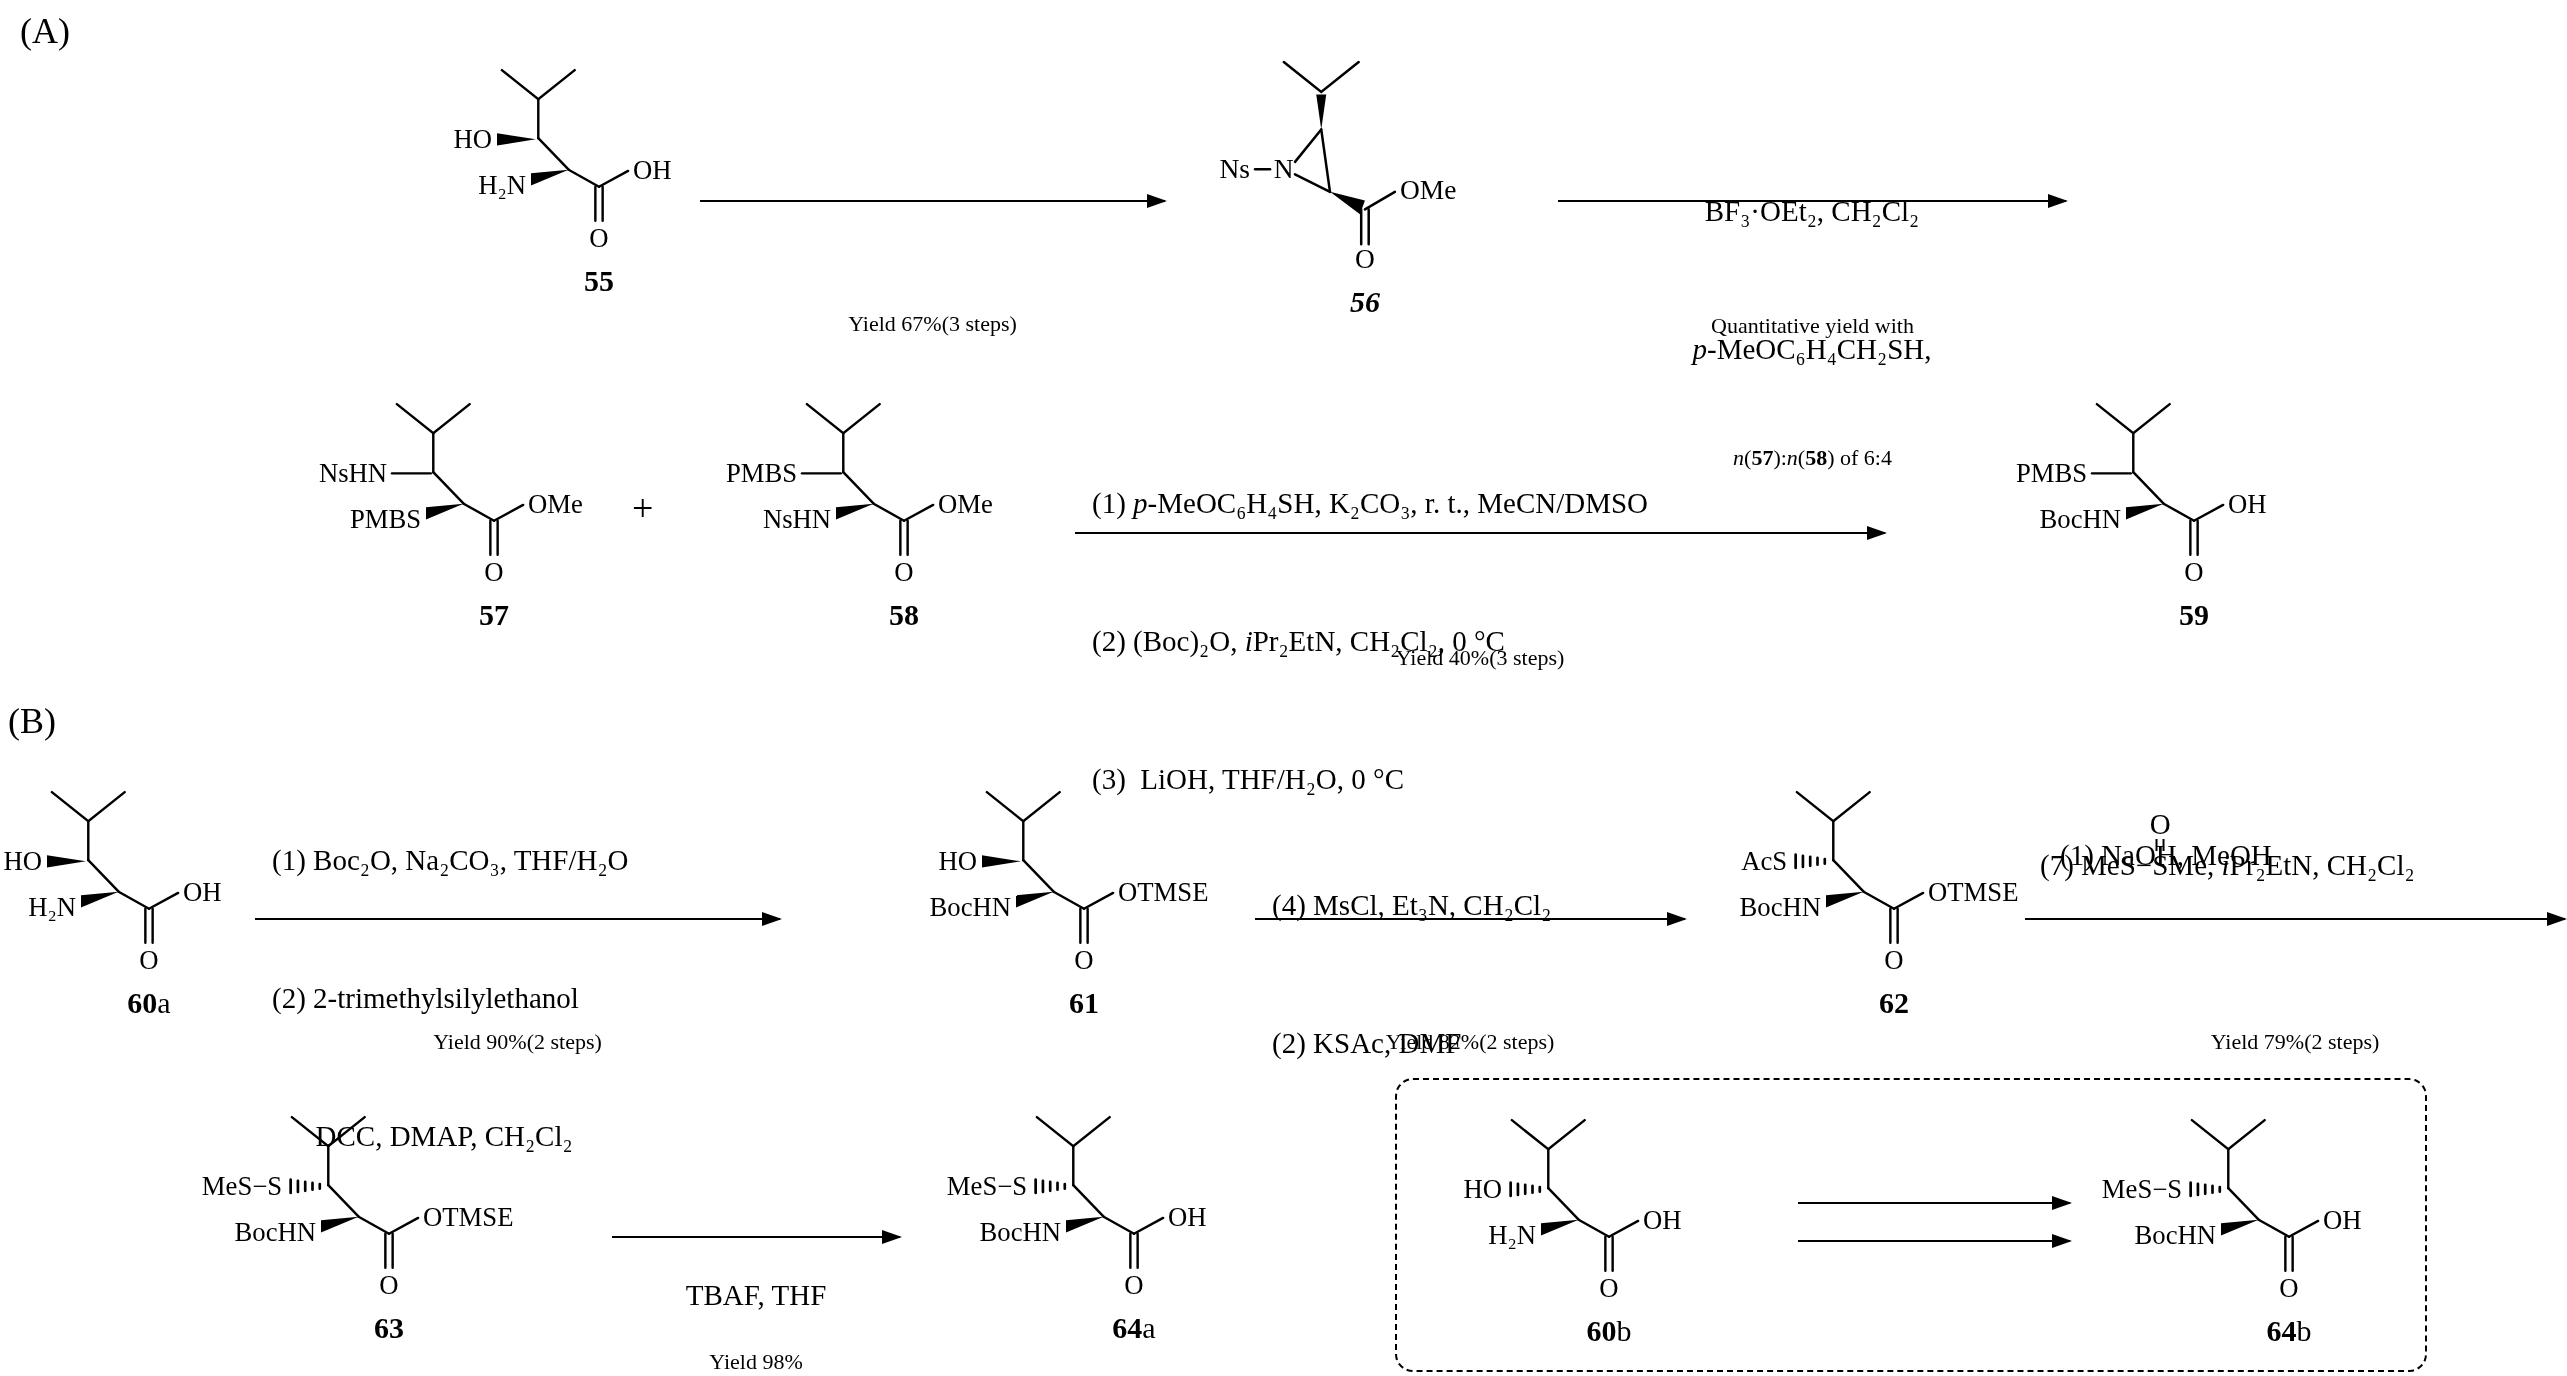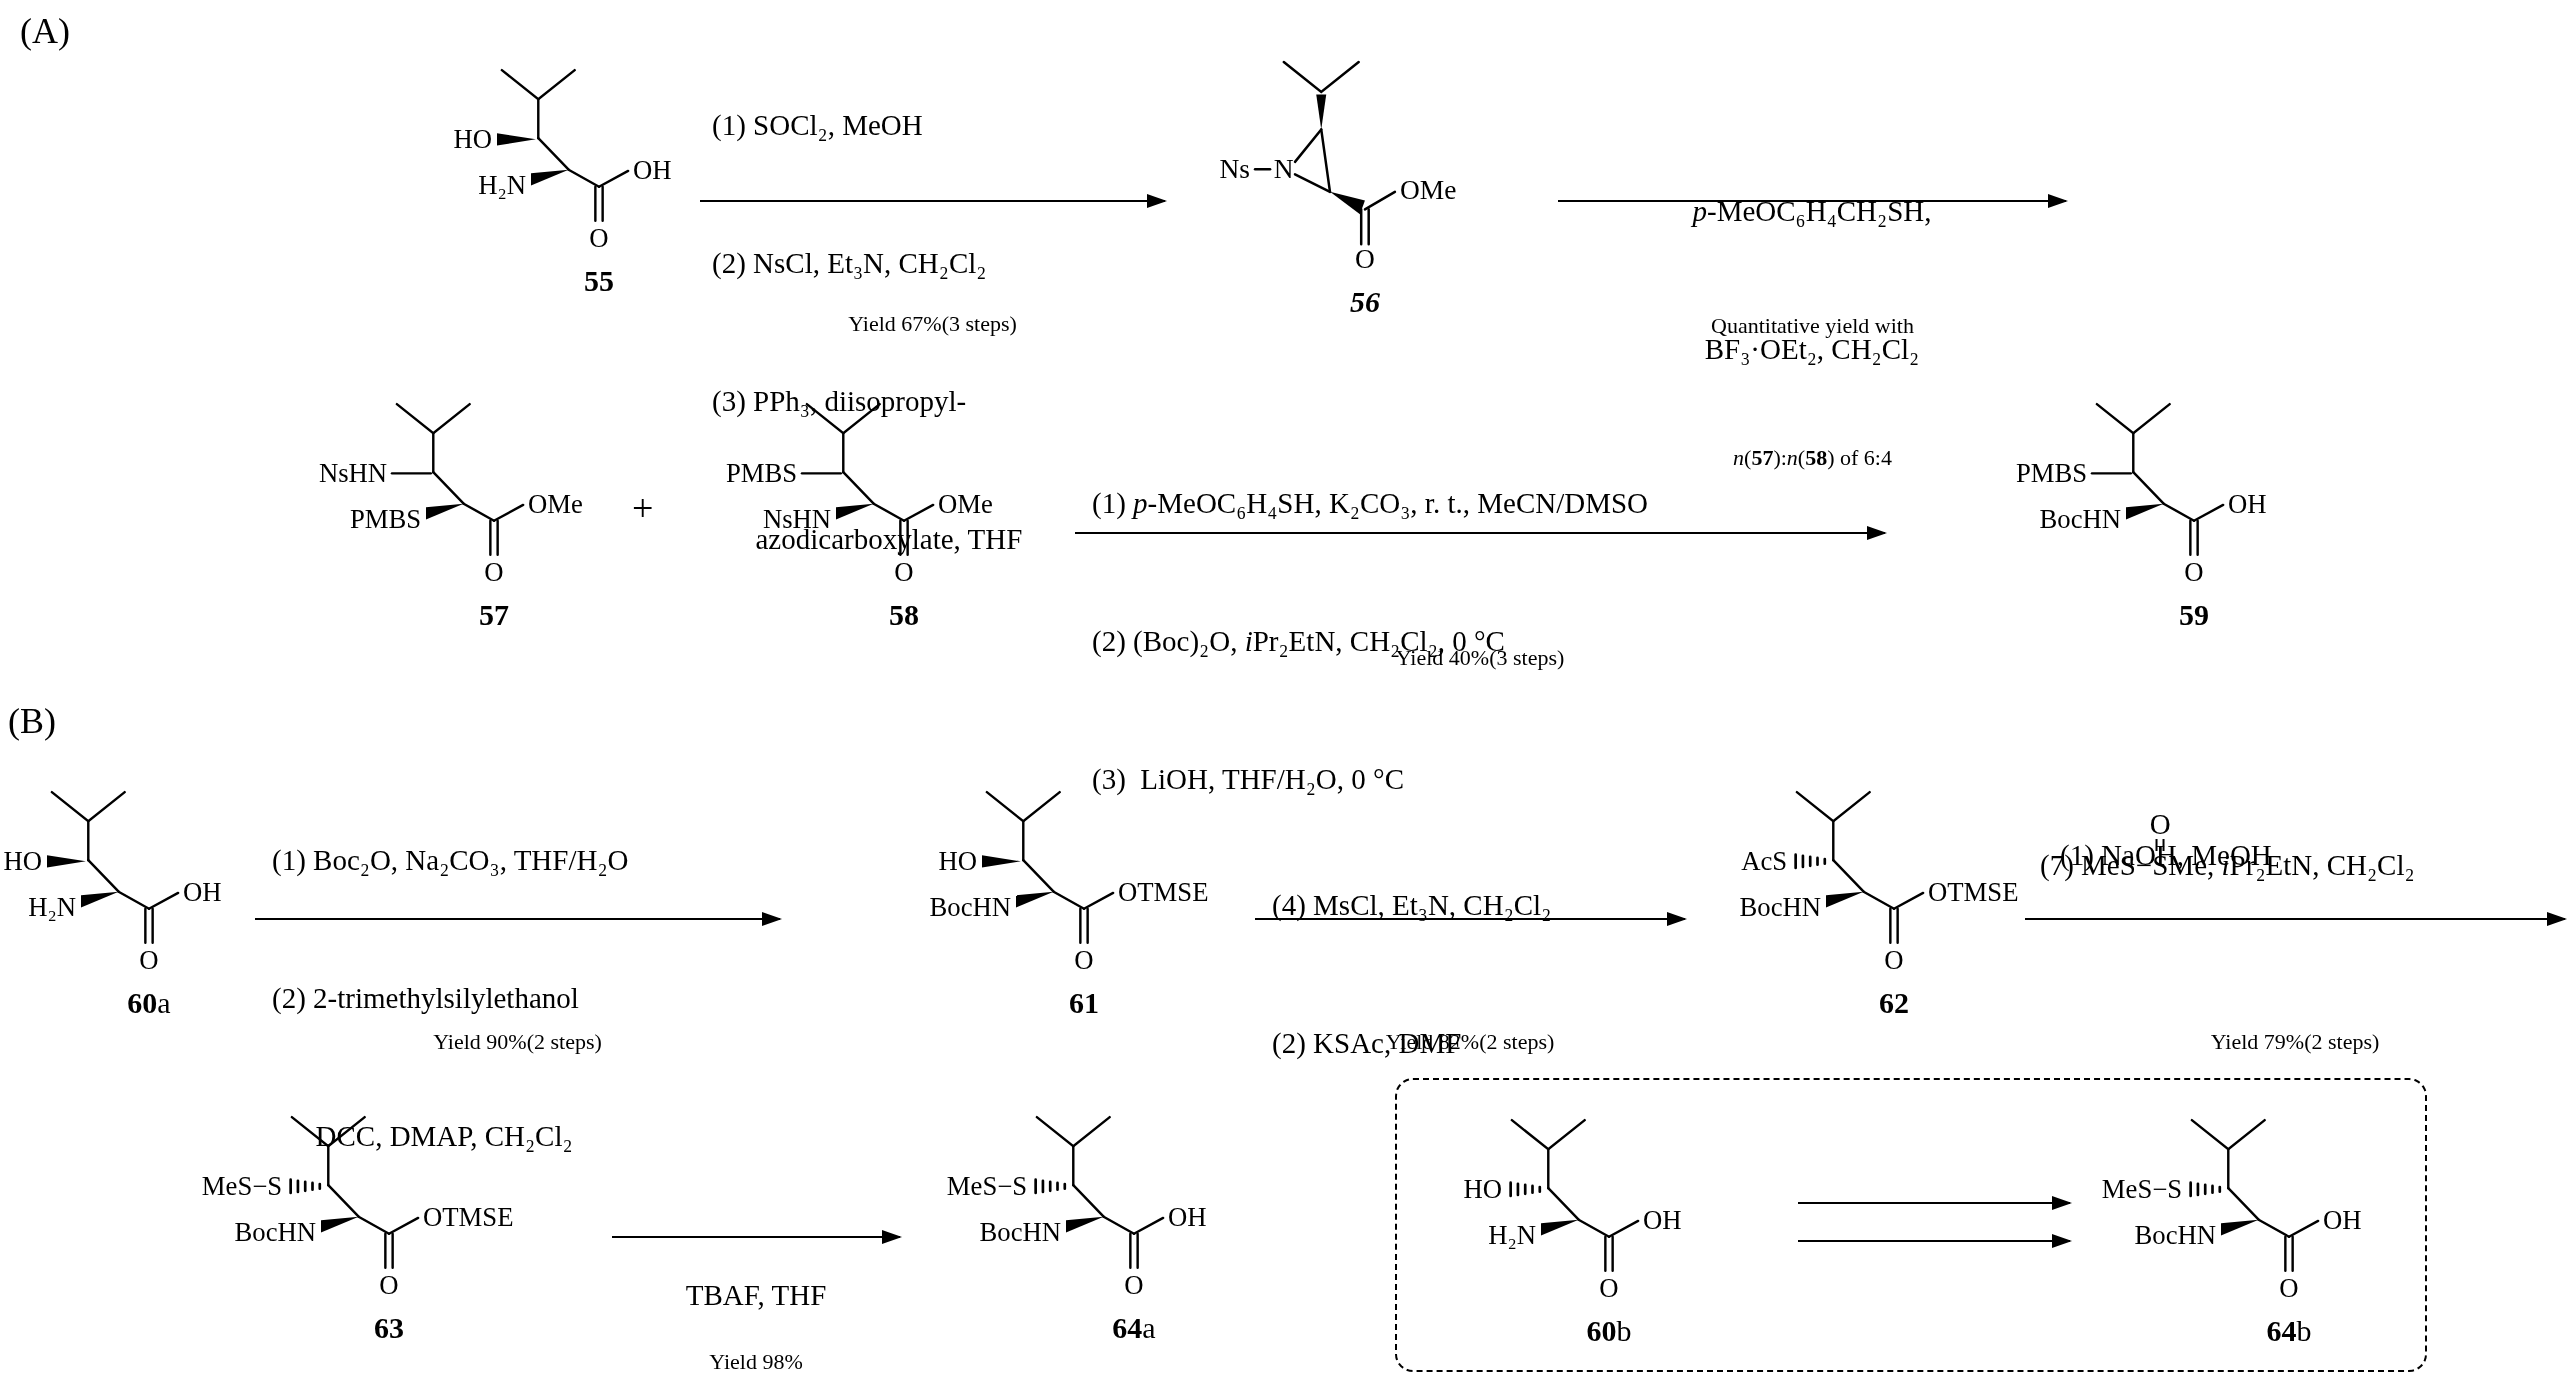--- a/index.html
+++ b/index.html
@@ -56,26 +56,20 @@
       <path class="b" d="M165,106 L165,134 M171,106 L171,134"></path>
       <text class="t" x="80" y="74" text-anchor="end">HO</text>
       <text class="t" x="108" y="112" text-anchor="end">H₂N</text>
       <text class="t" x="196" y="100">OH</text>
       <text class="t" x="168" y="156" text-anchor="middle">O</text>
     </svg>
     <div class="mol-label" style="padding-left:68px;"><span style="font-weight: bold;">55</span></div>
   </div>
 
   <div class="arrow" style="left:700px;top:200px;width:465px;"></div>
-  <div class="abs cond" style="left:712px;top:10px;">
-    <div><span>(1) SOCl₂, MeOH</span></div>
-    <div><span>(2) NsCl, Et₃N, CH₂Cl₂</span></div>
-    <div><span>(3) PPh₃, diisopropyl-</span></div>
-    <div><span>      azodicarboxylate, THF</span></div>
-  </div>
   <div class="abs yield" style="left:700px;top:214px;width:465px;">
     <div><span>Yield 67%(3 steps)</span></div>
   </div>
 
   <div class="mol-block azir" style="left:1165px;top:52px;">
     <svg class="mol" width="300" height="231" viewBox="0 0 240 185">
       <path class="b" d="M95,8 L125,32 L155,8"></path>
       <polygon class="w" points="125,62 121,34 129,34"></polygon>
       <path class="b" d="M104,88 L125,62"></path>
       <path class="b" d="M104,98 L132,112"></path>
@@ -87,22 +81,22 @@
       <text class="t" x="68" y="101" text-anchor="end">Ns</text>
       <text class="t" x="87" y="101">N</text>
       <text class="t" x="188" y="118">OMe</text>
       <text class="t" x="160" y="173" text-anchor="middle">O</text>
     </svg>
     <div class="mol-label" style="padding-left:100px;"><span style="font-weight: bold; font-style: italic;">56</span></div>
   </div>
 
   <div class="arrow" style="left:1558px;top:200px;width:508px;"></div>
   <div class="abs cond center" style="left:1558px;top:96px;width:508px;">
+    <div><span>BF₃·OEt₂, CH₂Cl₂</span></div>
     <div><span style="font-style: italic;">p</span><span>-MeOC₆H₄CH₂SH,</span></div>
-    <div><span>BF₃·OEt₂, CH₂Cl₂</span></div>
   </div>
   <div class="abs yield" style="left:1535px;top:216px;width:555px;">
     <div><span>Quantitative yield with</span></div>
     <div><span style="font-style: italic;">n</span><span>(</span><span style="font-weight: bold;">57</span><span>):</span><span style="font-style: italic;">n</span><span>(</span><span style="font-weight: bold;">58</span><span>) of 6:4</span></div>
   </div>
 
   <div class="mol-block" style="left:290px;top:392px;">
     <svg class="mol" width="340" height="204" viewBox="0 0 280 168">
       <path class="b" d="M88,10 L118,34 L148,10"></path>
       <path class="b" d="M118,34 L118,66"></path>

